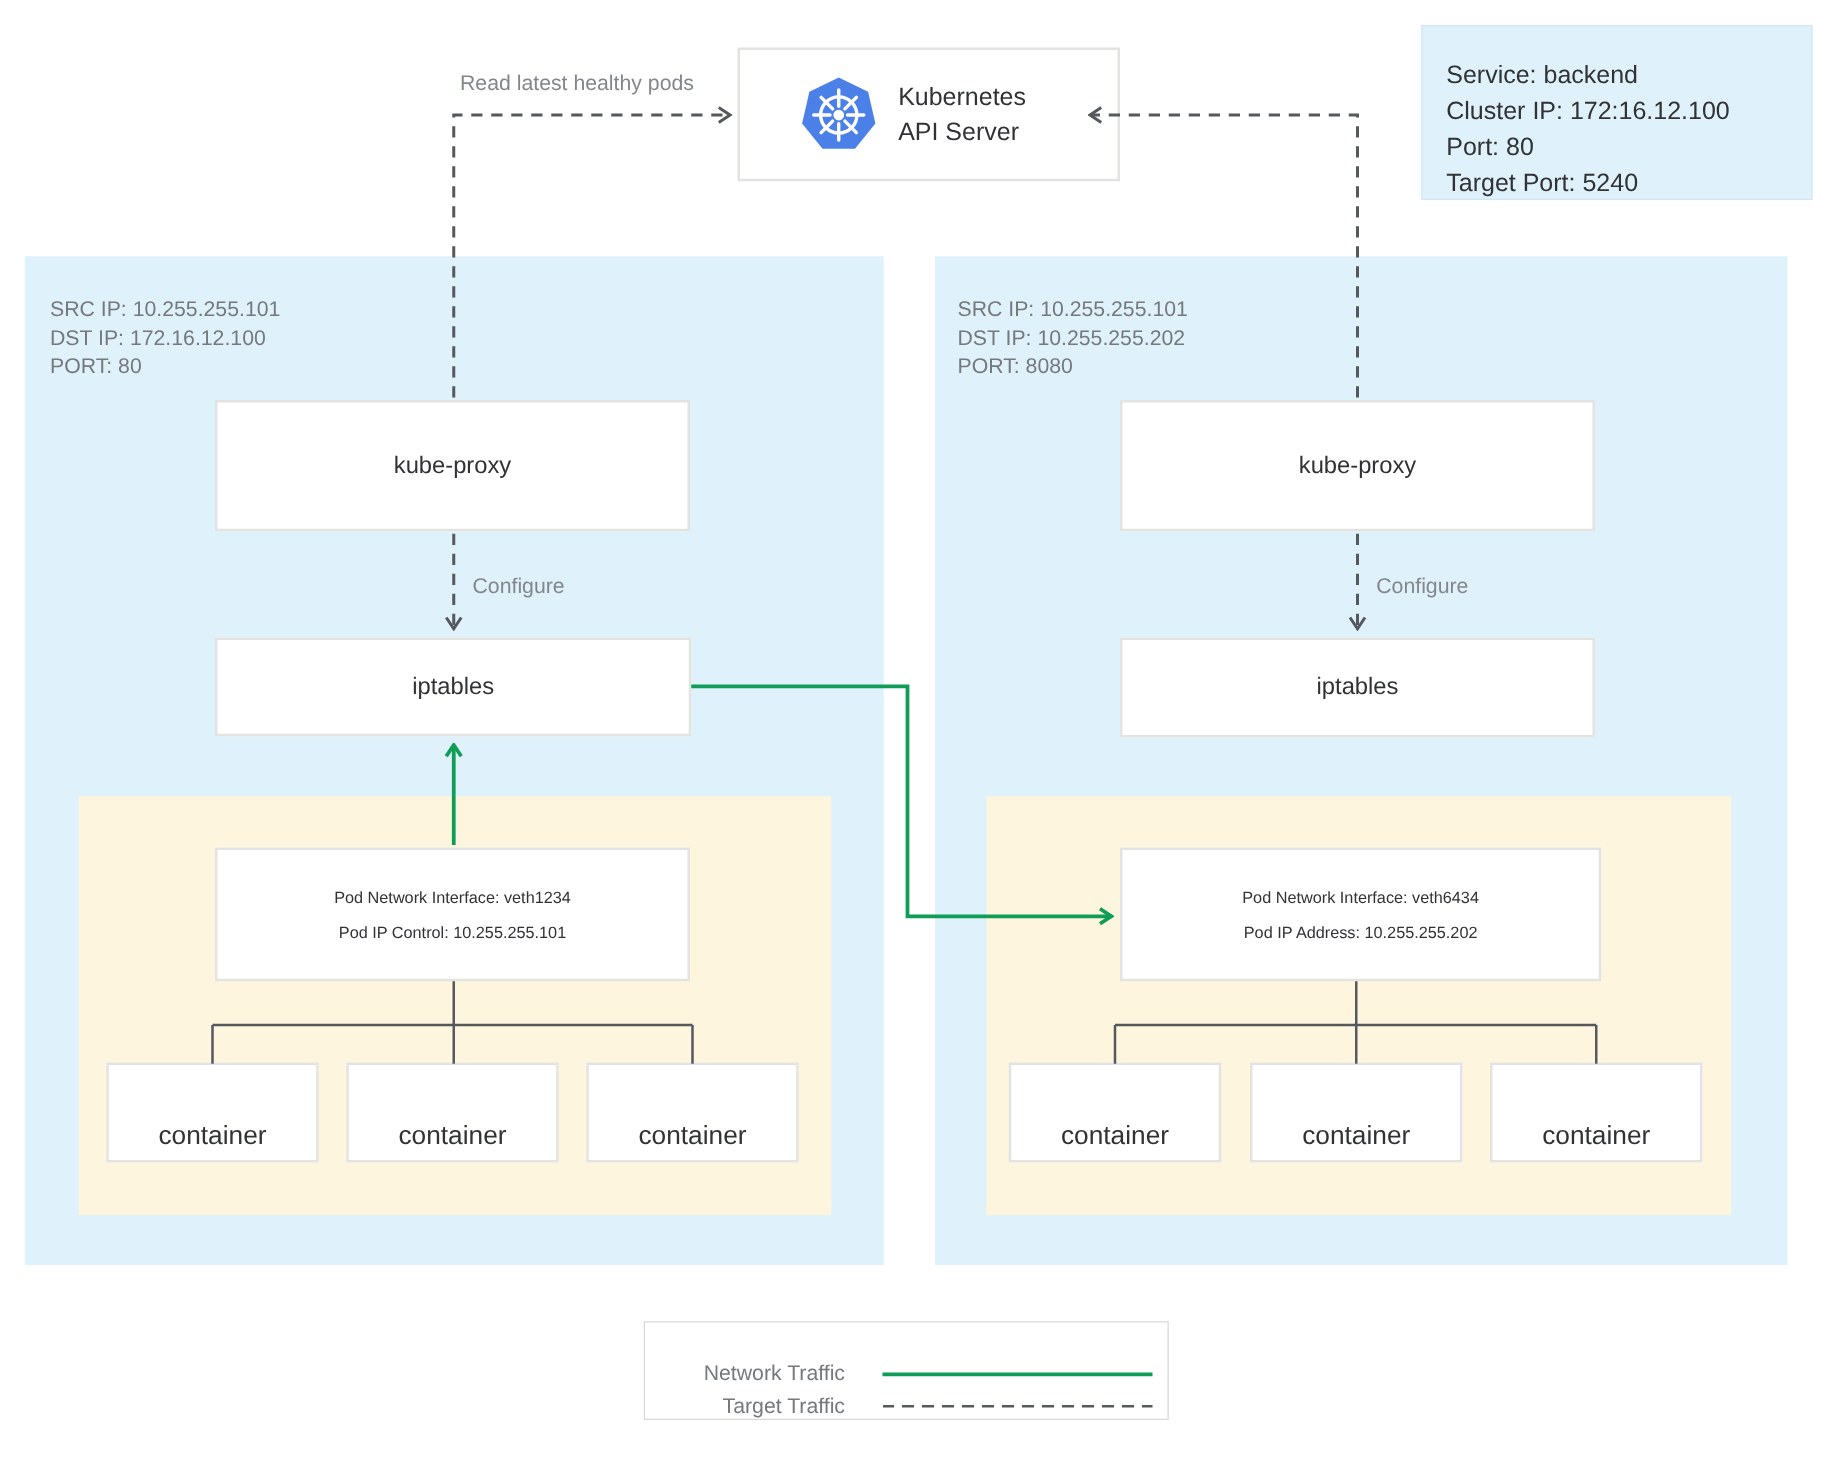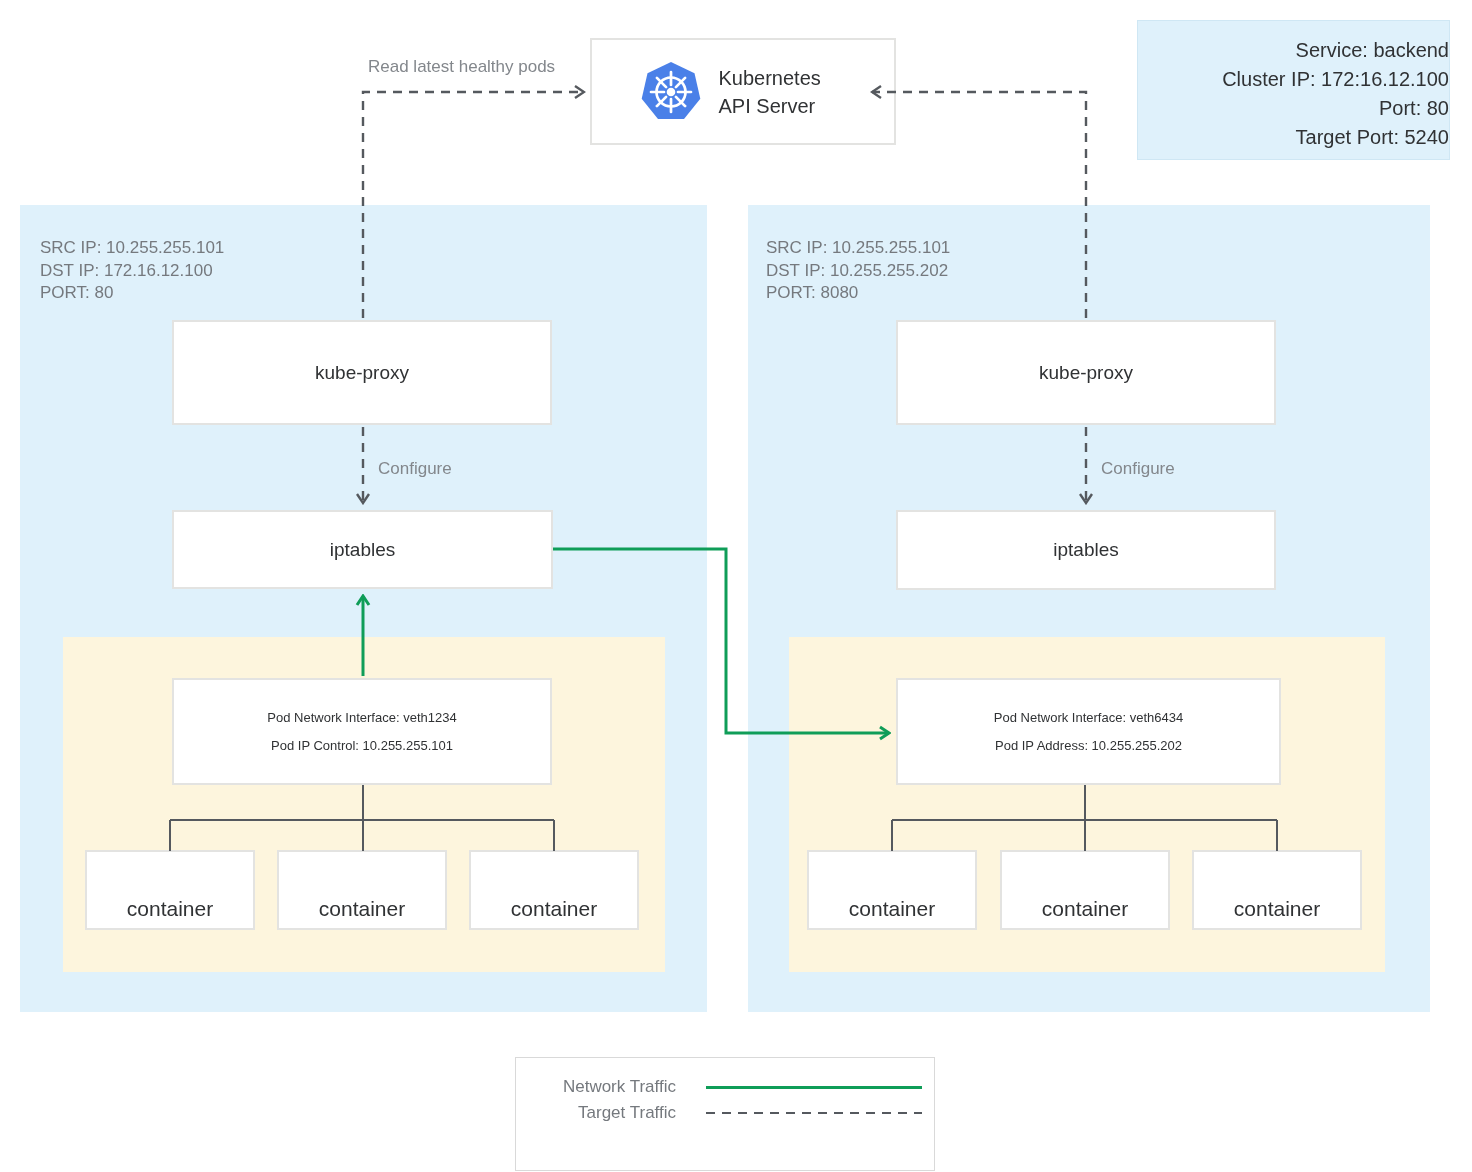--- a/index.html
+++ b/index.html
@@ -35,28 +35,28 @@
   .if-l{left:172px;top:678px;width:380px;height:107px;}
   .if-r{left:896px;top:678px;width:385px;height:107px;}
   .iface-text{font-size:13px;line-height:27.5px;}
   .container-box{top:850px;width:170px;height:80px;}
   .ct-l1{left:85px;} .ct-l2{left:277px;} .ct-l3{left:469px;}
   .ct-r1{left:807px;} .ct-r2{left:1000px;} .ct-r3{left:1192px;}
   .container-label{font-size:21px;margin-top:37px;}
   .service-box{
     position:absolute;left:1137px;top:20px;width:313px;height:140px;box-sizing:border-box;
     background:var(--node-bg);border:1px solid var(--service-border);
-    padding:15px 0 0 19px;font-size:20px;line-height:29px;z-index:2;text-align:right;
+    padding:25px 0 0 19px;font-size:20px;line-height:29px;z-index:2;
   }
   .annot{position:absolute;color:var(--text-soft);font-size:17px;z-index:4;white-space:nowrap;}
   .read-latest{left:368px;top:57px;width:232px;text-align:left;}
   .cfg-l{left:378px;top:459px;} .cfg-r{left:1101px;top:459px;}
   .legend{
-    position:absolute;left:515px;top:1057px;width:420px;height:114px;box-sizing:border-box;
-    background:#fff;border:1.5px solid var(--legend-border);padding:16px 0 0 20px;z-index:3;
+    position:absolute;left:515px;top:1057px;width:420px;height:79px;box-sizing:border-box;
+    background:#fff;border:1.5px solid var(--legend-border);padding:28px 0 0 20px;z-index:3;
   }
   .legend-row{display:flex;align-items:center;height:26px;}
   .legend-label{flex:0 0 140px;text-align:right;font-size:17px;color:var(--text-gray);}
   .legend-line{margin-left:30px;width:216px;height:3px;}
   .legend-line.solid{background:var(--green);}
   .legend-line.dashed{
     height:2.5px;
     background:repeating-linear-gradient(90deg,var(--line-gray) 0 9px,transparent 9px 16px);
   }
   .ctrl{fill:none;stroke:var(--line-gray);stroke-width:2.4;stroke-dasharray:9 7;}

